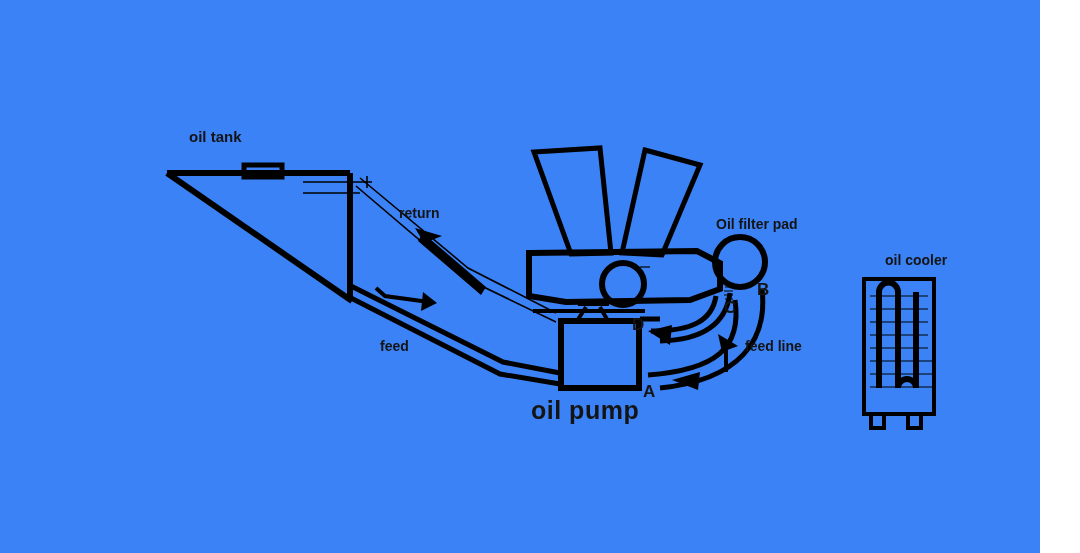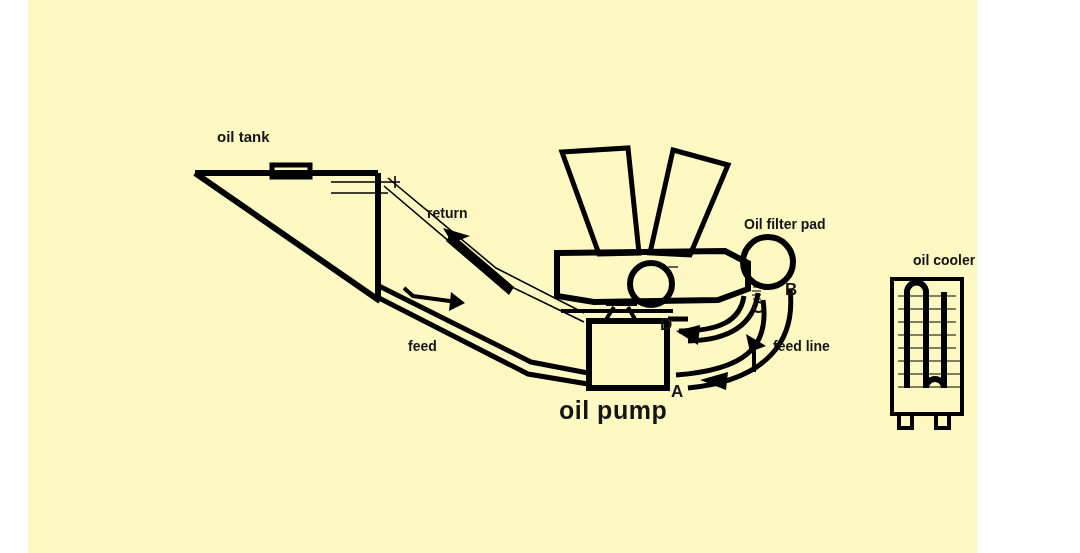--- a/index.html
+++ b/index.html
@@ -6,25 +6,24 @@
   html, body {
     margin: 0;
     padding: 0;
     background: #ffffff;
   }
   body {
     font-family: "Liberation Sans", sans-serif;
   }
   #canvas-wrap {
     position: relative;
-    width: 949px;
+    width: 1040px;
     height: 553px;
-    background: #fef9c3;
+    background: #3b82f6;
     overflow: hidden;
-    margin-left: 28px;
   }
   #diagram-svg {
     position: absolute;
     left: 0;
     top: 0;
     width: 1080px;
     height: 553px;
     display: block;
   }
   .dgm-label {

